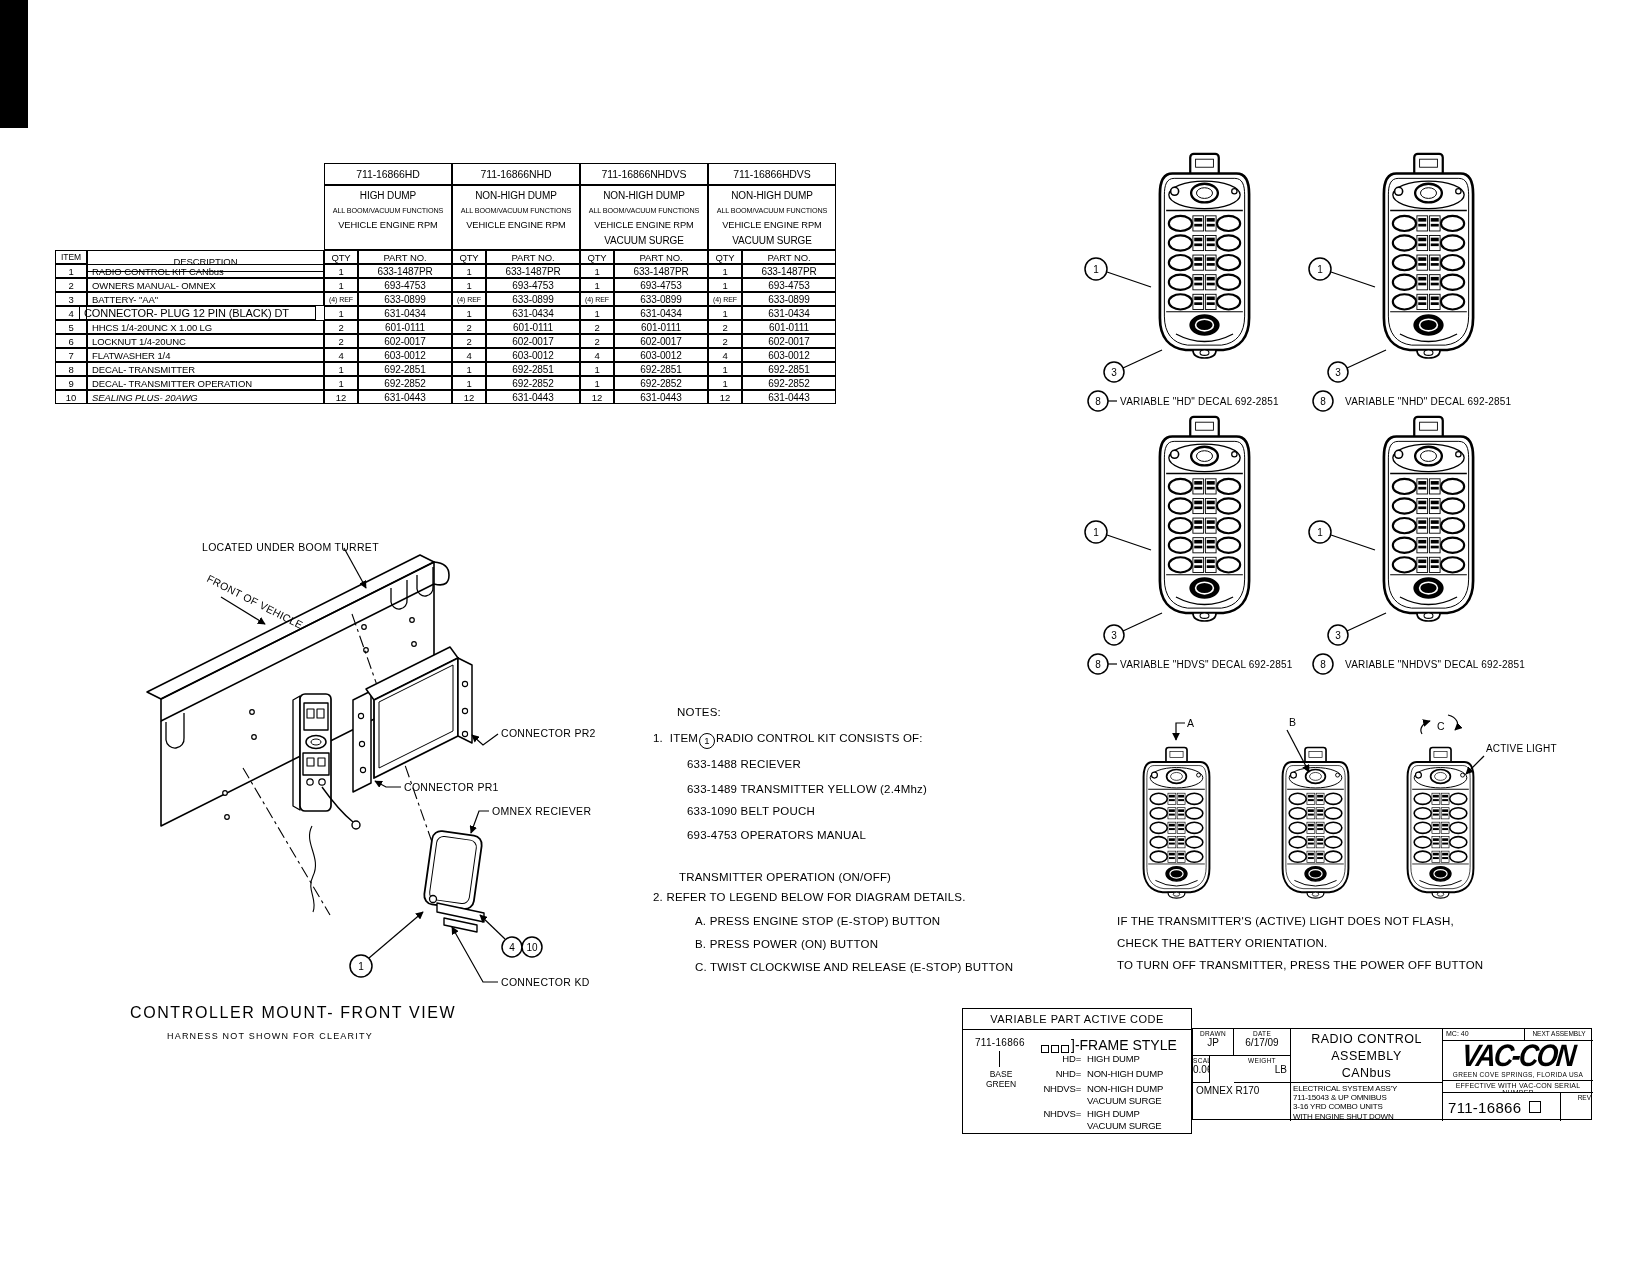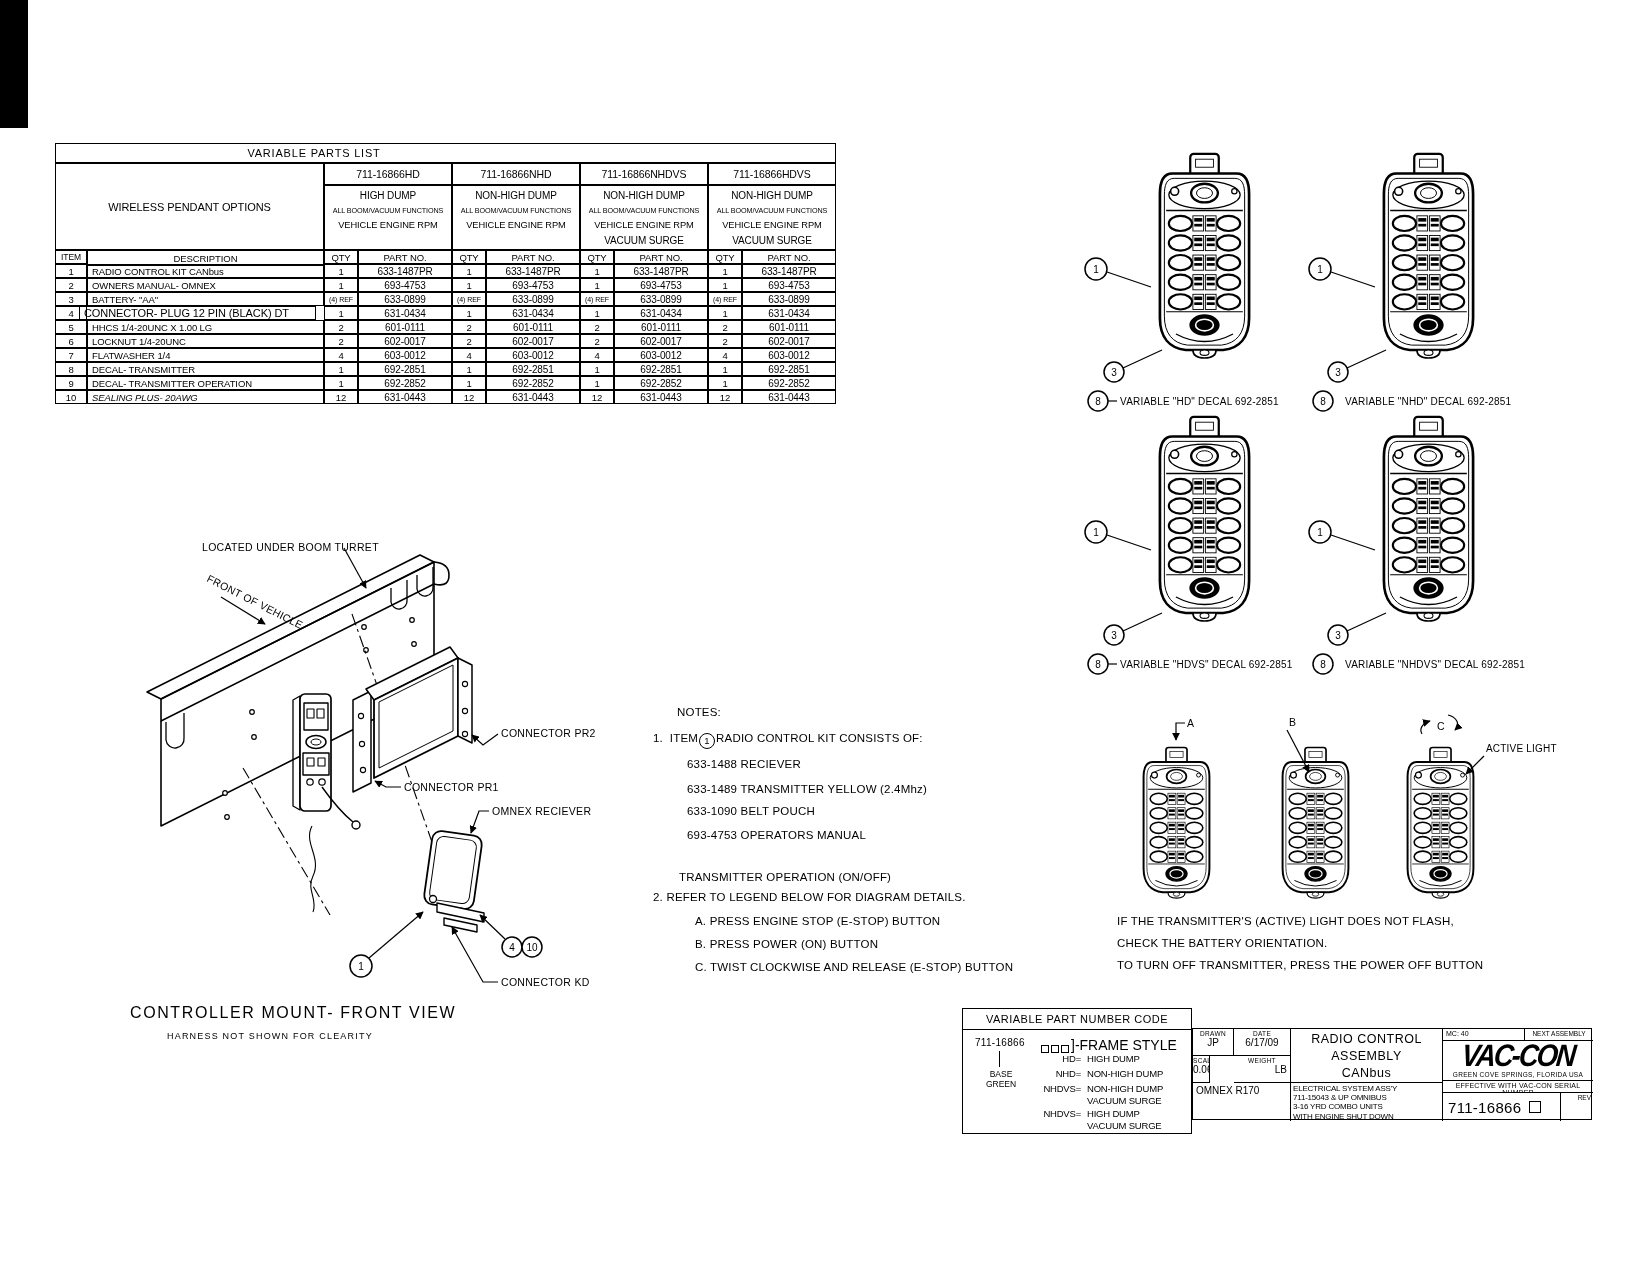--- a/index.html
+++ b/index.html
@@ -51,22 +51,20 @@
   .scanbar{position:absolute;left:0;top:0;width:28px;height:128px;background:#000}
 </style>
 </head>
 <body>
 
 <div id="sheet">
 
   <div class="scanbar"></div>
 
   <div id="parts-table">
-      <div class="tc ttl" style="left: 0px; top: 0px; width: 781px; height: 20px; font-size: 11px;">VARIABLE PARTS LIST</div>
-      <div class="tc" style="left: 0px; top: 20px; width: 269px; height: 87px; font-size: 11px;">WIRELESS PENDANT OPTIONS</div>
       <div class="tc" style="left: 269px; top: 20px; width: 128px; height: 22px; font-size: 10.5px;">711-16866HD</div>
       <div class="tc feat" style="left: 269px; top: 42px; width: 128px; height: 65px;">
         <div style="font-size: 10px;">HIGH DUMP</div>
         <div style="font-size: 7.2px;">ALL BOOM/VACUUM FUNCTIONS</div>
         <div style="font-size: 9.3px;">VEHICLE ENGINE RPM</div>
       </div>
       <div class="tc" style="left: 397px; top: 20px; width: 128px; height: 22px; font-size: 10.5px;">711-16866NHD</div>
       <div class="tc feat" style="left: 397px; top: 42px; width: 128px; height: 65px;">
         <div style="font-size: 10px;">NON-HIGH DUMP</div>
         <div style="font-size: 7.2px;">ALL BOOM/VACUUM FUNCTIONS</div>
@@ -80,21 +78,21 @@
         <div style="font-size: 10px;">VACUUM SURGE</div>
       </div>
       <div class="tc" style="left: 653px; top: 20px; width: 128px; height: 22px; font-size: 10.5px;">711-16866HDVS</div>
       <div class="tc feat" style="left: 653px; top: 42px; width: 128px; height: 65px;">
         <div style="font-size: 10px;">NON-HIGH DUMP</div>
         <div style="font-size: 7.2px;">ALL BOOM/VACUUM FUNCTIONS</div>
         <div style="font-size: 9.3px;">VEHICLE ENGINE RPM</div>
         <div style="font-size: 10px;">VACUUM SURGE</div>
       </div>
       <div class="tc" style="left: 0px; top: 107px; width: 32px; height: 14px; font-size: 8.5px;">ITEM</div>
-      <div class="tc" style="left: 32px; top: 107px; width: 237px; height: 16px; font-size: 9.5px;">DESCRIPTION</div>
+      <div class="tc" style="left: 32px; top: 107px; width: 237px; height: 22px; font-size: 9.5px;">DESCRIPTION</div>
       <div class="tc" style="left: 269px; top: 107px; width: 34px; height: 14px; font-size: 9.5px;">QTY</div>
       <div class="tc" style="left: 303px; top: 107px; width: 94px; height: 14px; font-size: 9.5px;">PART NO.</div>
       <div class="tc" style="left: 397px; top: 107px; width: 34px; height: 14px; font-size: 9.5px;">QTY</div>
       <div class="tc" style="left: 431px; top: 107px; width: 94px; height: 14px; font-size: 9.5px;">PART NO.</div>
       <div class="tc" style="left: 525px; top: 107px; width: 34px; height: 14px; font-size: 9.5px;">QTY</div>
       <div class="tc" style="left: 559px; top: 107px; width: 94px; height: 14px; font-size: 9.5px;">PART NO.</div>
       <div class="tc" style="left: 653px; top: 107px; width: 34px; height: 14px; font-size: 9.5px;">QTY</div>
       <div class="tc" style="left: 687px; top: 107px; width: 94px; height: 14px; font-size: 9.5px;">PART NO.</div>
       <div class="tc" style="left: 0px; top: 121px; width: 32px; height: 14px; font-size: 9.5px;">1</div>
       <div class="tc left" style="left: 32px; top: 121px; width: 237px; height: 14px; font-size: 9.5px;">RADIO CONTROL KIT CANbus</div>
@@ -418,21 +416,21 @@
     <div class="txt" style="left:695px;top:961px">C. TWIST CLOCKWISE AND RELEASE (E-STOP) BUTTON</div>
   </div>
 
   <div>
     <div class="txt" style="left:1117px;top:915px">IF THE TRANSMITTER'S (ACTIVE) LIGHT DOES NOT FLASH,</div>
     <div class="txt" style="left:1117px;top:937px">CHECK THE BATTERY ORIENTATION.</div>
     <div class="txt" style="left:1117px;top:959px">TO TURN OFF TRANSMITTER, PRESS THE POWER OFF BUTTON</div>
   </div>
 
   <div id="pncode">
-    <div class="pnc-title">VARIABLE PART NUMBER CODE</div>
+    <div class="pnc-title">VARIABLE PART ACTIVE CODE</div>
     <div class="pnc-base">711-16866</div>
     <div class="pnc-sqs"><span class="sq"></span><span class="sq"></span><span class="sq"></span></div>
     <div class="pnc-frame">]-FRAME STYLE</div>
     <div class="pnc-vline"></div>
     <div class="pnc-bl" style="top:60px">BASE</div>
     <div class="pnc-bl" style="top:70px">GREEN</div>
     <div id="pncode-rows" style="position:absolute;left:0;top:0;right:0;bottom:0">
         <div class="pk" style="top: 44px;">HD=</div>
         <div class="pv" style="top: 44px;">HIGH DUMP</div>
         <div class="pk" style="top: 59px;">NHD=</div>

